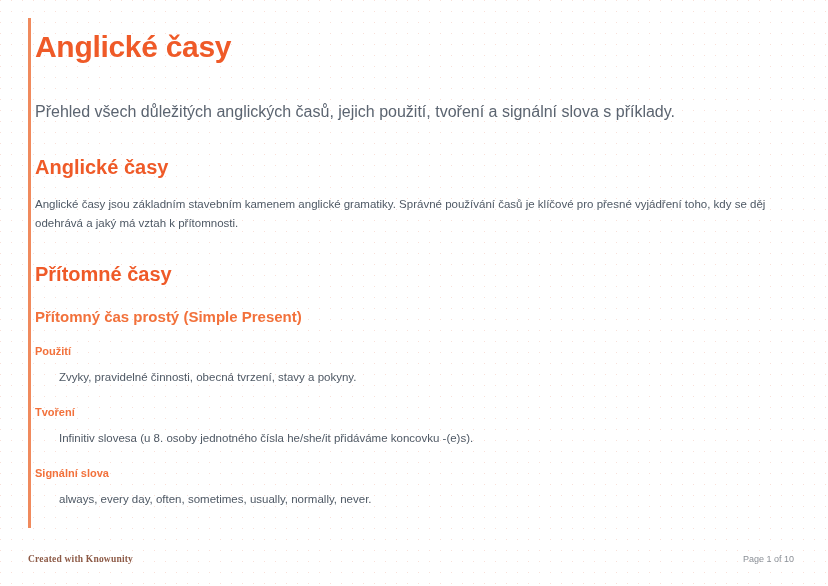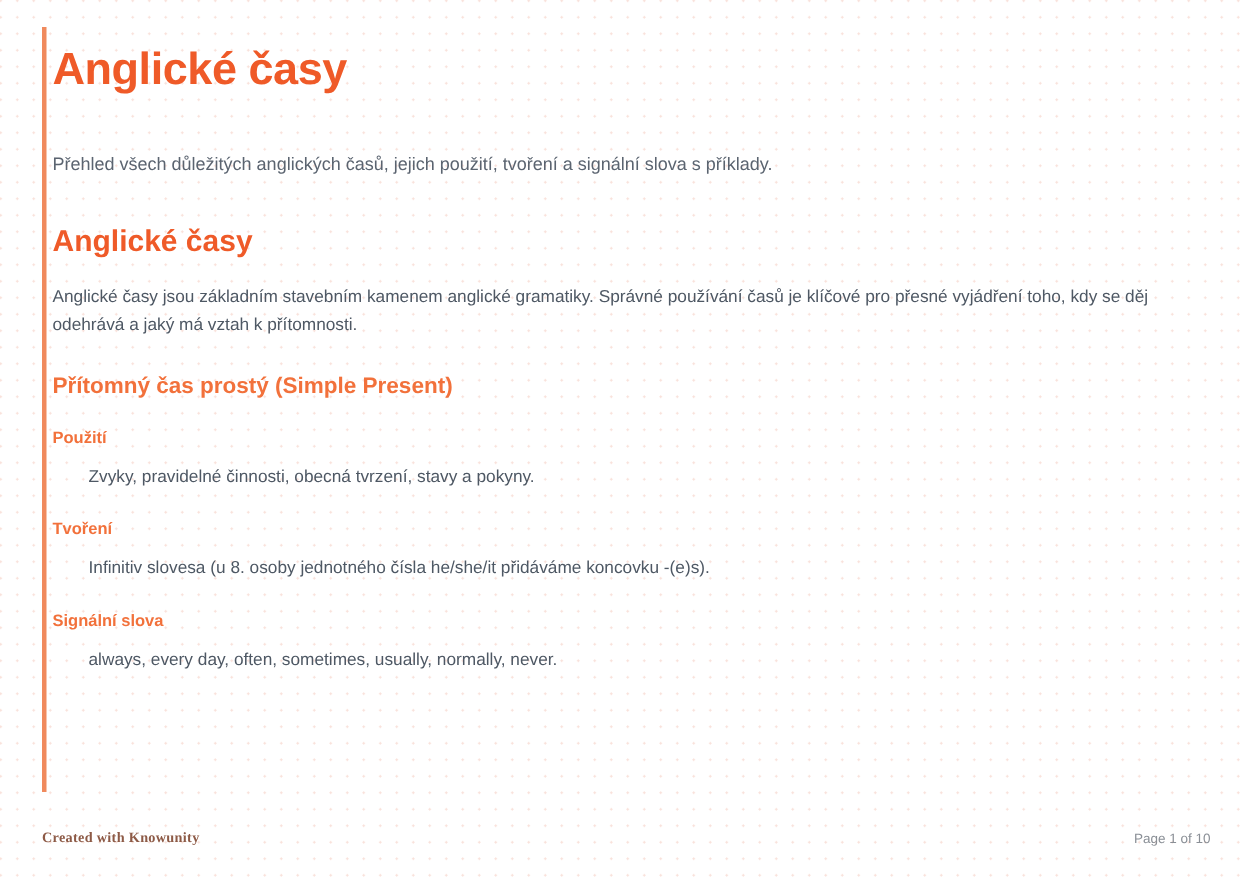--- a/index.html
+++ b/index.html
@@ -35,21 +35,21 @@
     box-sizing: border-box;
   }
   .doc-title {
     font-size: 30px;
     font-weight: bold;
     color: #ef5a28;
     letter-spacing: -0.3px;
     margin: 12px 0 0 0;
   }
   .subtitle {
-    font-size: 12px;
+    font-size: 16px;
     color: #5b6470;
     margin: 36px 0 0 0;
     line-height: 1.5;
   }
   .h2 {
     font-size: 20px;
     font-weight: bold;
     color: #ef5a28;
     margin: 32px 0 0 0;
   }
@@ -97,21 +97,21 @@
     left: 28px;
     bottom: 12px;
     font-family: "Liberation Serif", serif;
     font-size: 9.5px;
     font-weight: bold;
     color: #8d5a46;
     letter-spacing: 0.2px;
   }
   .footer-right {
     position: absolute;
-    right: 21px;
+    right: 34px;
     bottom: 12px;
     font-size: 9px;
     color: #8a8f96;
     padding-left: 40px;
   }
 </style>
 </head>
 <body>
 
 <div class="page">
@@ -119,20 +119,21 @@
   <div class="content">
 
     <h1 class="doc-title">Anglické časy</h1>
 
     <p class="subtitle">Přehled všech důležitých anglických časů, jejich použití, tvoření a signální slova s příklady.</p>
 
     <h2 class="h2">Anglické časy</h2>
 
     <p class="para">Anglické časy jsou základním stavebním kamenem anglické gramatiky. Správné používání časů je klíčové pro přesné vyjádření toho, kdy se děj odehrává a jaký má vztah k přítomnosti.</p>
 
+    <h2 class="h2-big">Přítomné časy</h2>
 
     <h3 class="h3">Přítomný čas prostý (Simple Present)</h3>
 
     <h4 class="h4">Použití</h4>
     <p class="item">Zvyky, pravidelné činnosti, obecná tvrzení, stavy a pokyny.</p>
 
     <h4 class="h4">Tvoření</h4>
     <p class="item">Infinitiv slovesa (u 8. osoby jednotného čísla he/she/it přidáváme koncovku -(e)s).</p>
 
     <h4 class="h4">Signální slova</h4>

